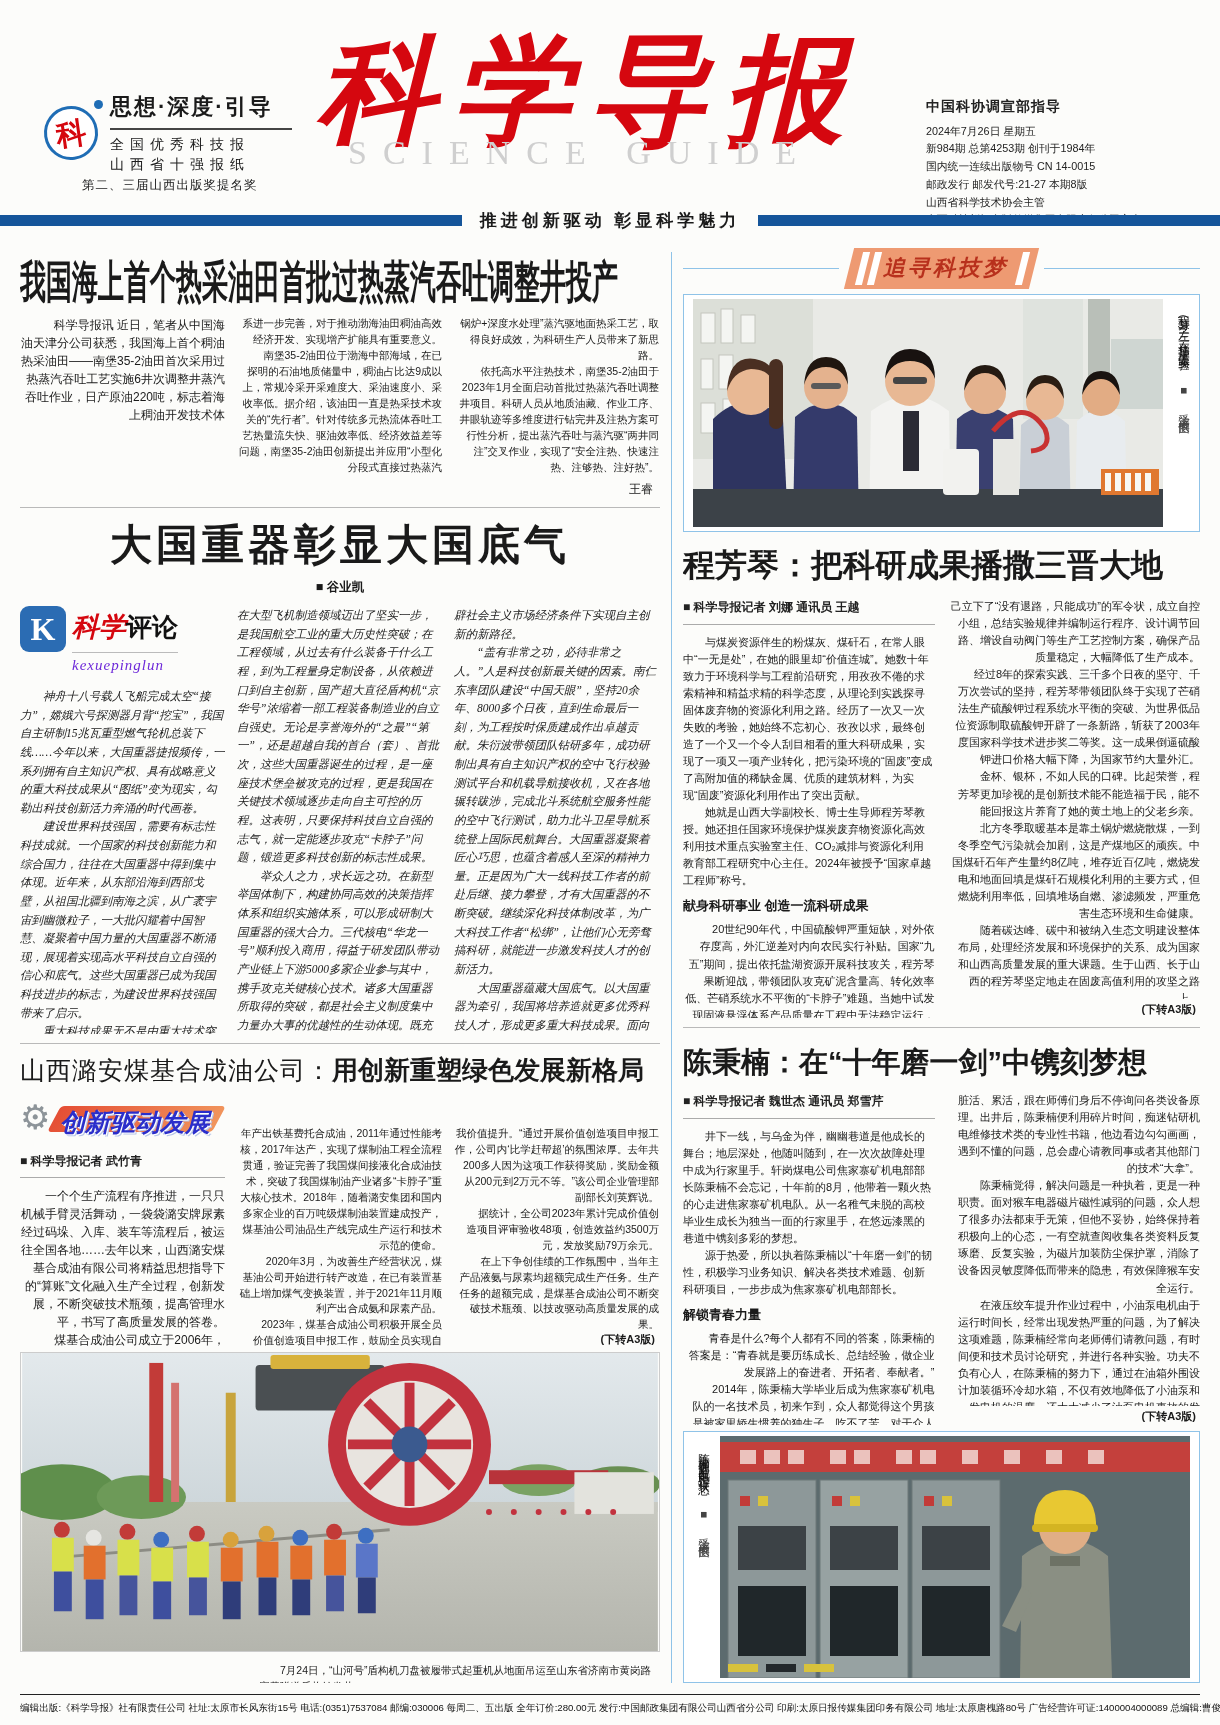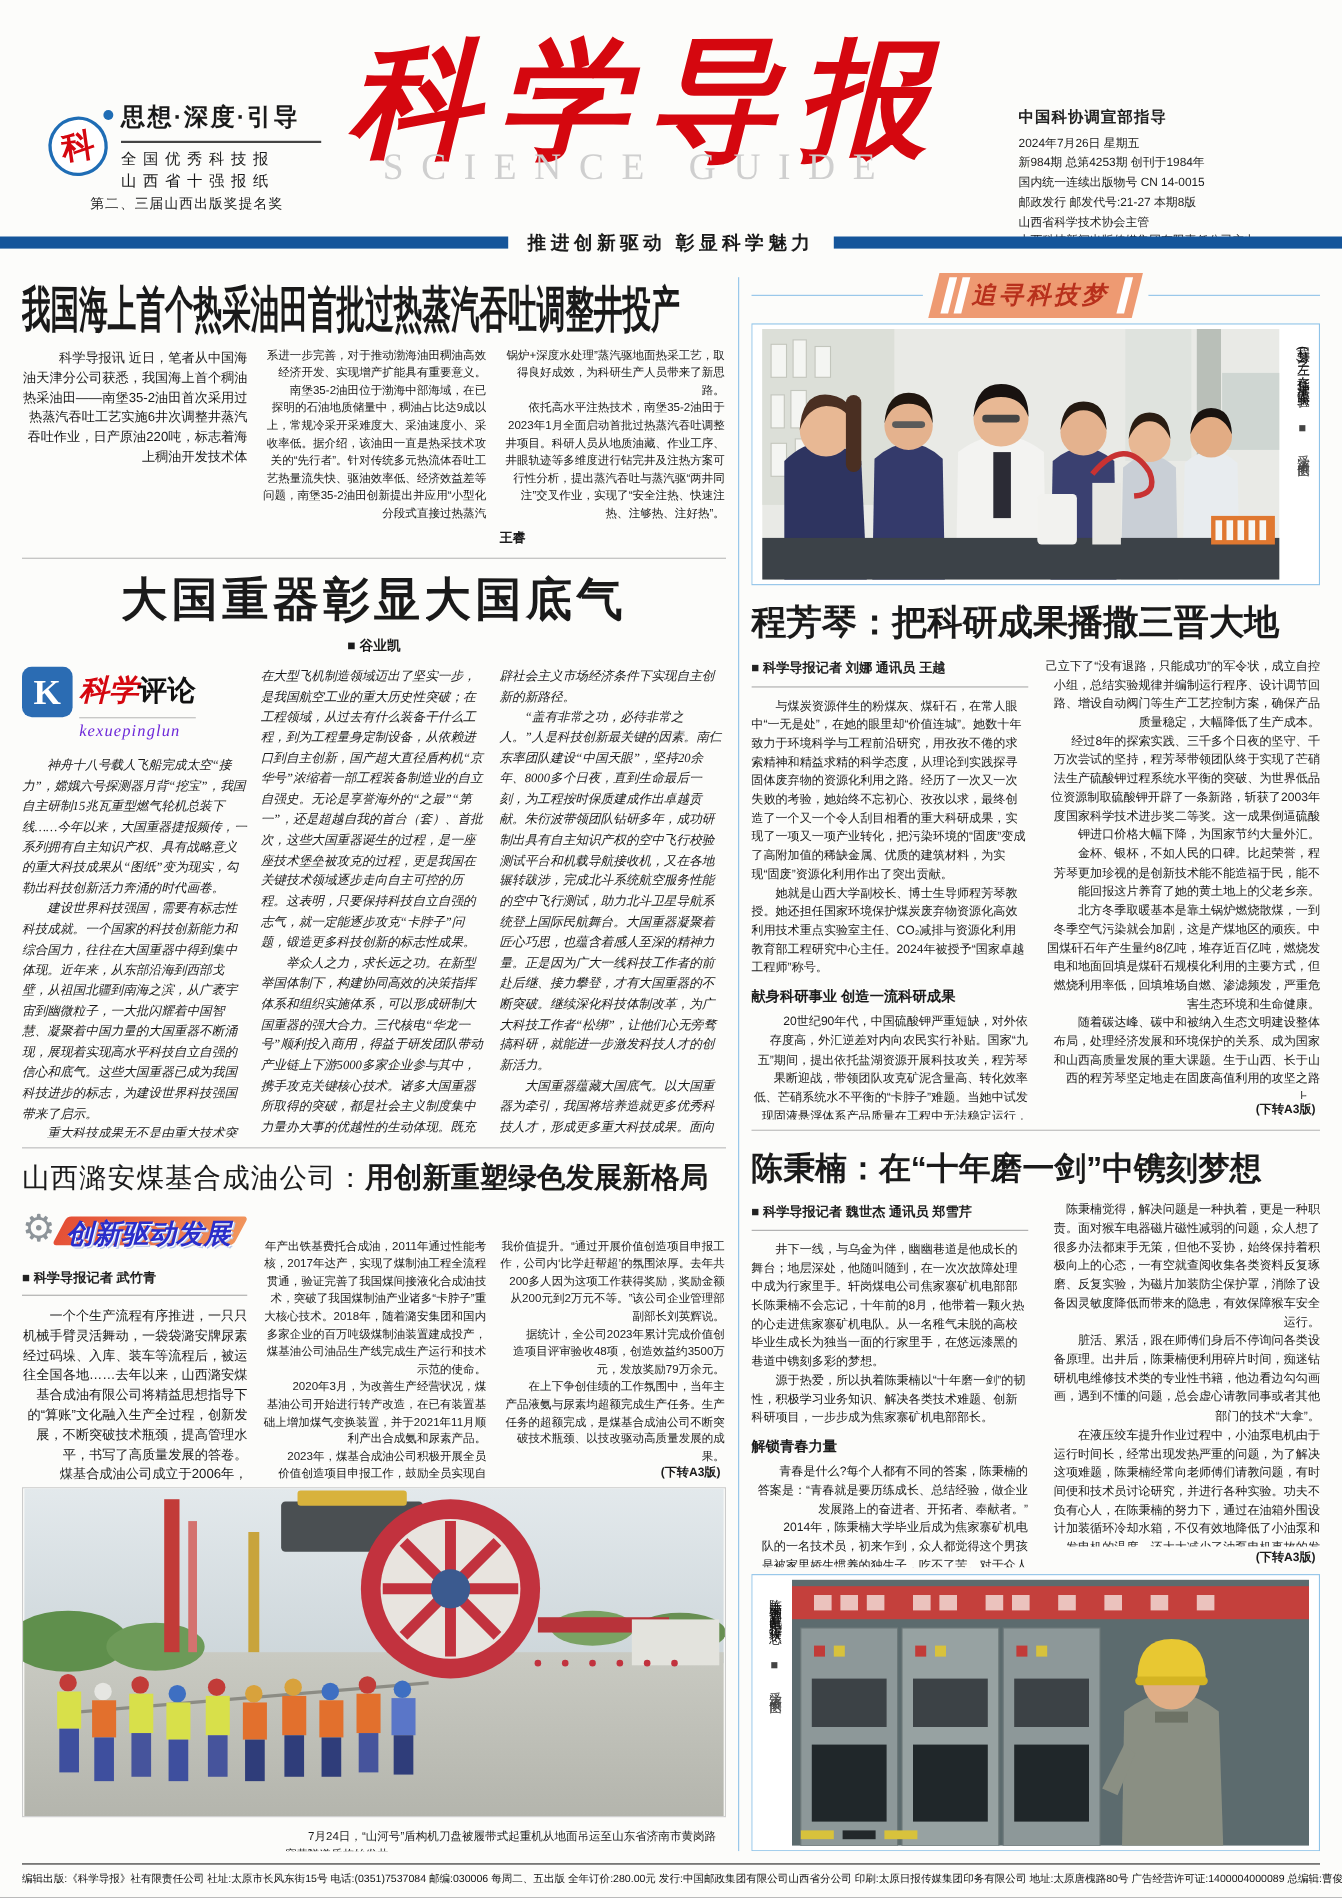--- a/index.html
+++ b/index.html
@@ -51,21 +51,21 @@
   .art1-body .col { width:205px; overflow:hidden; display:flex; flex-direction:column; }
   .art1-lead { font-size:12px; line-height:1.5; }
   .art1-small { font-size:10.5px; line-height:1.52; }
   .badge-oil { position:relative; height:52px; margin-bottom:8px; }
   .globe { position:absolute; left:0; top:0; width:50px; height:50px; border-radius:50%;
     border:2px solid #9cc3e4; opacity:.85; }
   .globe::before { content:""; position:absolute; left:9px; top:-2px; width:28px; height:50px; border-radius:50%; border:1.5px solid #9cc3e4; }
   .globe::after { content:""; position:absolute; left:-2px; top:15px; width:50px; height:16px; border-radius:50%; border:1.5px solid #9cc3e4; }
   .badge-oil-text { position:absolute; left:18px; top:8px; font-size:30px; font-weight:bold; color:#1565b0;
     letter-spacing:1px; white-space:nowrap; text-shadow:1px 1px 0 #cfe2f2; }
-  .sig { font-weight:bold; font-size:12px; padding-right:6px; margin-top:2px; }
+  .sig { text-align:right; font-weight:normal; font-size:12px; padding-right:6px; margin-top:2px; }
   .paras-flex { flex:1; overflow:hidden;text-align:right; }
   
   .art2-headline { text-align:center; font-size:42px; font-weight:bold; letter-spacing:4px; margin:8px 0 6px 0; }
   .art2-byline { text-align:center; font-size:12.5px; font-weight:bold; margin-bottom:10px; }
   .art2-body { display:flex; gap:12px; height:428px; overflow:hidden;
     font-family:"Liberation Serif", serif; font-style:italic; }
   .art2-body .col { width:205px; overflow:hidden; font-size:11.5px; line-height:1.62; }
   .kx-logo { display:flex; align-items:flex-start; gap:6px; margin-bottom:10px; font-style:normal; }
   .kx-k { width:46px; height:46px; background:#2b6cb3; border-radius:9px; color:#fff; font-weight:bold;
     font-size:32px; text-align:center; line-height:46px; font-family:"Liberation Serif", serif; }
@@ -466,22 +466,22 @@
               <p>源于热爱，所以执着陈秉楠以“十年磨一剑”的韧性，积极学习业务知识、解决各类技术难题、创新科研项目，一步步成为焦家寨矿机电部部长。</p>
             </div>
           <div class="subhead">解锁青春力量</div>
           <div class="paras-flex">
               <p>青春是什么?每个人都有不同的答案，陈秉楠的答案是：“青春就是要历练成长、总结经验，做企业发展路上的奋进者、开拓者、奉献者。”</p>
               <p>2014年，陈秉楠大学毕业后成为焦家寨矿机电队的一名技术员，初来乍到，众人都觉得这个男孩是被家里娇生惯养的独生子，吃不了苦。对于众人的看法，陈秉楠只是笑而不语。每次下井，他总是抢着干</p>
             </div>
         </div>
         <div class="col">
           <div class="paras-flex cont">
+              <p>脏活、累活，跟在师傅们身后不停询问各类设备原理。出井后，陈秉楠便利用碎片时间，痴迷钻研机电维修技术类的专业性书籍，他边看边勾勾画画，遇到不懂的问题，总会虚心请教同事或者其他部门的技术“大拿”。</p>
               <p>陈秉楠觉得，解决问题是一种执着，更是一种职责。面对猴车电器磁片磁性减弱的问题，众人想了很多办法都束手无策，但他不妥协，始终保持着积极向上的心态，一有空就查阅收集各类资料反复琢磨、反复实验，为磁片加装防尘保护罩，消除了设备因灵敏度降低而带来的隐患，有效保障猴车安全运行。</p>
-              <p>脏活、累活，跟在师傅们身后不停询问各类设备原理。出井后，陈秉楠便利用碎片时间，痴迷钻研机电维修技术类的专业性书籍，他边看边勾勾画画，遇到不懂的问题，总会虚心请教同事或者其他部门的技术“大拿”。</p>
               <p>在液压绞车提升作业过程中，小油泵电机由于运行时间长，经常出现发热严重的问题，为了解决这项难题，陈秉楠经常向老师傅们请教问题，有时间便和技术员讨论研究，并进行各种实验。功夫不负有心人，在陈秉楠的努力下，通过在油箱外围设计加装循环冷却水箱，不仅有效地降低了小油泵和发电机的温度，还大大减少了油泵电机事故的发生。</p>
             </div>
           <div class="jump">(下转A3版)</div>
         </div>
       </div>
 
       <div class="photo-frame photo2-frame">
         <div class="vcap">
           <span>陈秉楠在查看配电柜运行状态</span>
           <span class="cred">■ 受访者供图</span>

